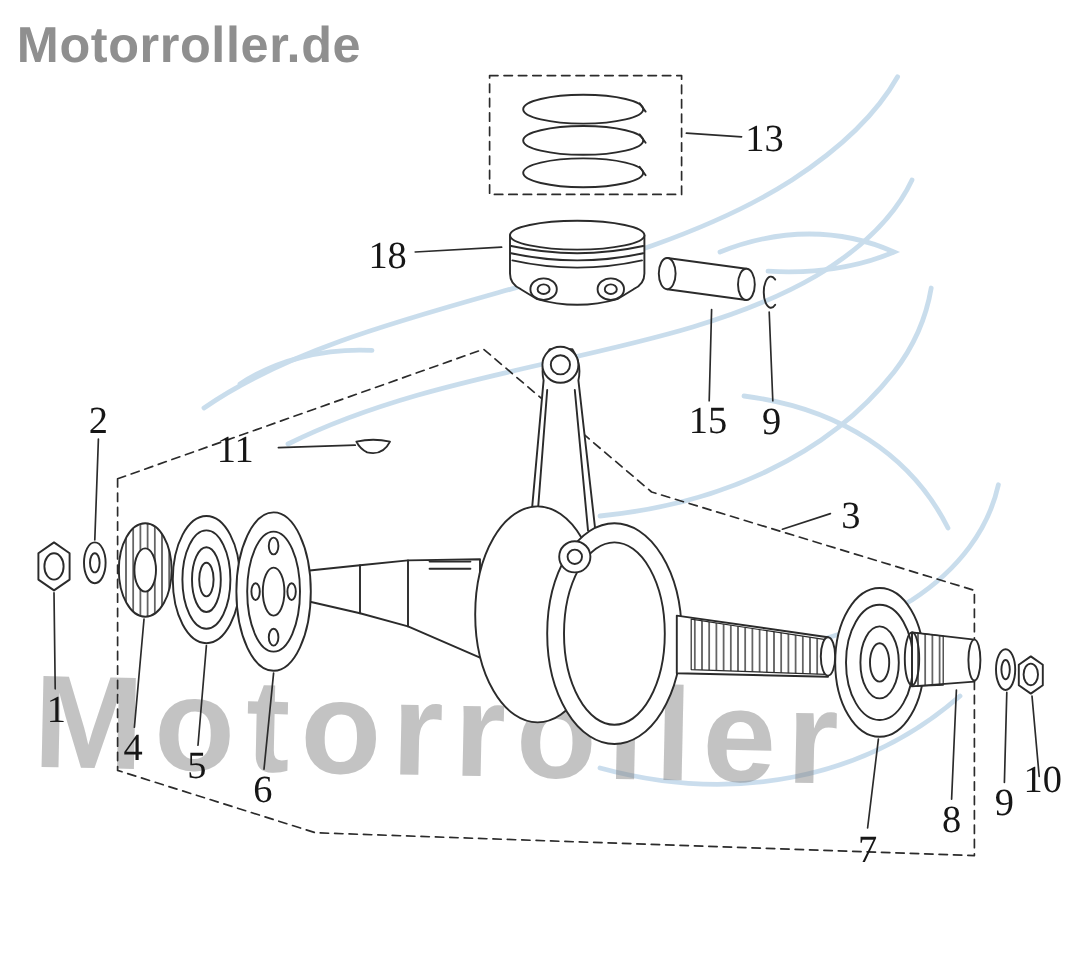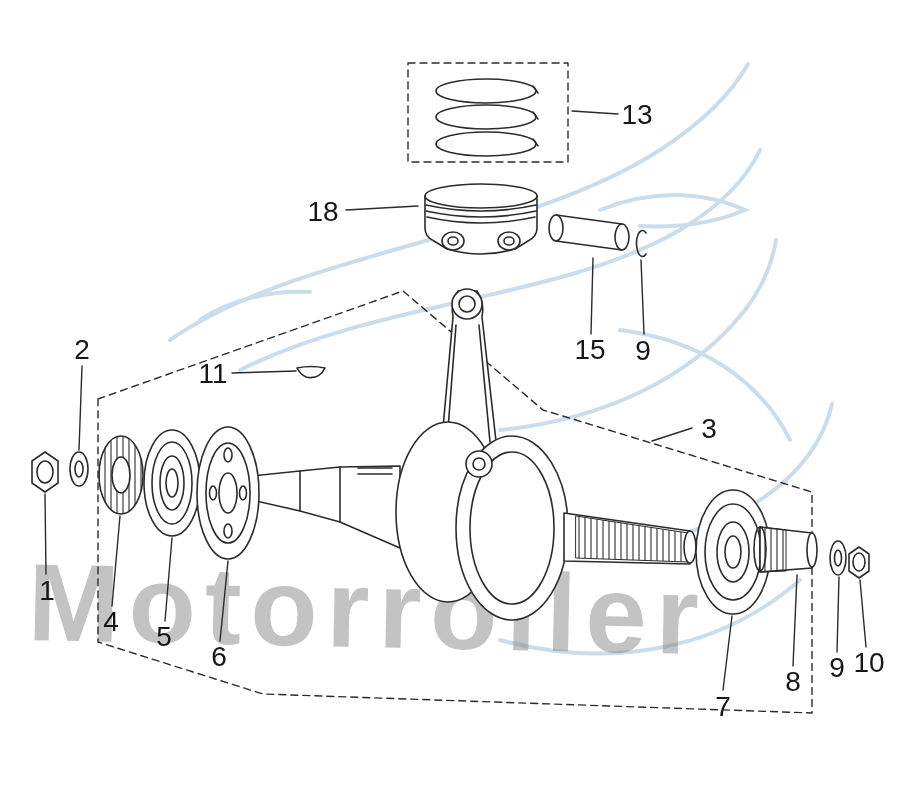--- a/index.html
+++ b/index.html
@@ -12,41 +12,42 @@
     letter-spacing:0.5px;white-space:nowrap;pointer-events:none;
   }
   .wm-bottom{
     position:absolute;left:28px;top:545px;
     font-size:110px;font-weight:bold;color:rgba(130,130,130,0.48);
     letter-spacing:9px;white-space:nowrap;transform:rotate(1.2deg);
     pointer-events:none;
   }
   .part-label{
     position:absolute;transform:translate(-50%,-50%);
-    font-size:28px;color:#161616;line-height:1;
+    font-size:32px;color:#161616;line-height:1;font-family:Liberation Serif, serif;
   }
 </style>
 </head>
 <body>
 
 <div class="stage">
 
   <svg class="layer" viewBox="0 0 900 800" aria-hidden="true">
     <g fill="none" stroke="#adcbe3" stroke-width="4" stroke-linecap="round" opacity="0.65">
       <path d="M170 340 C 300 250 520 240 660 150 C 700 124 730 96 748 64"></path>
       <path d="M240 370 C 380 300 560 300 680 230 C 720 206 746 180 760 150"></path>
       <path d="M600 210 C 650 190 700 190 745 210 C 712 224 676 228 640 226"></path>
       <path d="M500 430 C 600 420 690 380 745 310 C 762 288 772 264 776 240"></path>
       <path d="M420 520 C 540 560 660 560 760 500 C 800 474 824 440 832 404"></path>
       <path d="M500 640 C 610 670 720 650 800 580"></path>
       <path d="M620 330 C 700 340 760 380 790 440"></path>
       <path d="M200 320 C 230 300 270 290 310 292"></path>
     </g>
   </svg>
 
+  <div class="wm-top">Motorroller.de</div>
   <div class="wm-bottom">Motorroller</div>
 
   <svg class="layer" viewBox="0 0 900 800">
     <defs>
       <pattern id="hatchV" width="6" height="10" patternUnits="userSpaceOnUse">
         <line x1="3" y1="0" x2="3" y2="10" stroke="#2b2b2b" stroke-width="1.1"></line>
       </pattern>
     </defs>
     <g stroke="#2b2b2b" stroke-width="1.6" fill="none" stroke-linejoin="round" stroke-linecap="round">
 
@@ -180,21 +181,21 @@
   <div class="layer">
     <div class="part-label" style="left:47px;top:591px">1</div>
     <div class="part-label" style="left:82px;top:350px">2</div>
     <div class="part-label" style="left:709px;top:429px">3</div>
     <div class="part-label" style="left:111px;top:622px">4</div>
     <div class="part-label" style="left:164px;top:637px">5</div>
     <div class="part-label" style="left:219px;top:657px">6</div>
     <div class="part-label" style="left:723px;top:707px">7</div>
     <div class="part-label" style="left:793px;top:682px">8</div>
     <div class="part-label" style="left:837px;top:668px">9</div>
-    <div class="part-label" style="left:869px;top:663px">10</div>
-    <div class="part-label" style="left:213px;top:374px">11</div>
+    <div class="part-label" style="left:869px;top:649px">10</div>
+    <div class="part-label" style="left:196px;top:374px">11</div>
     <div class="part-label" style="left:643px;top:351px">9</div>
     <div class="part-label" style="left:637px;top:115px">13</div>
     <div class="part-label" style="left:323px;top:212px">18</div>
     <div class="part-label" style="left:590px;top:350px">15</div>
   </div>
 
 </div>
 
 </body></html>

